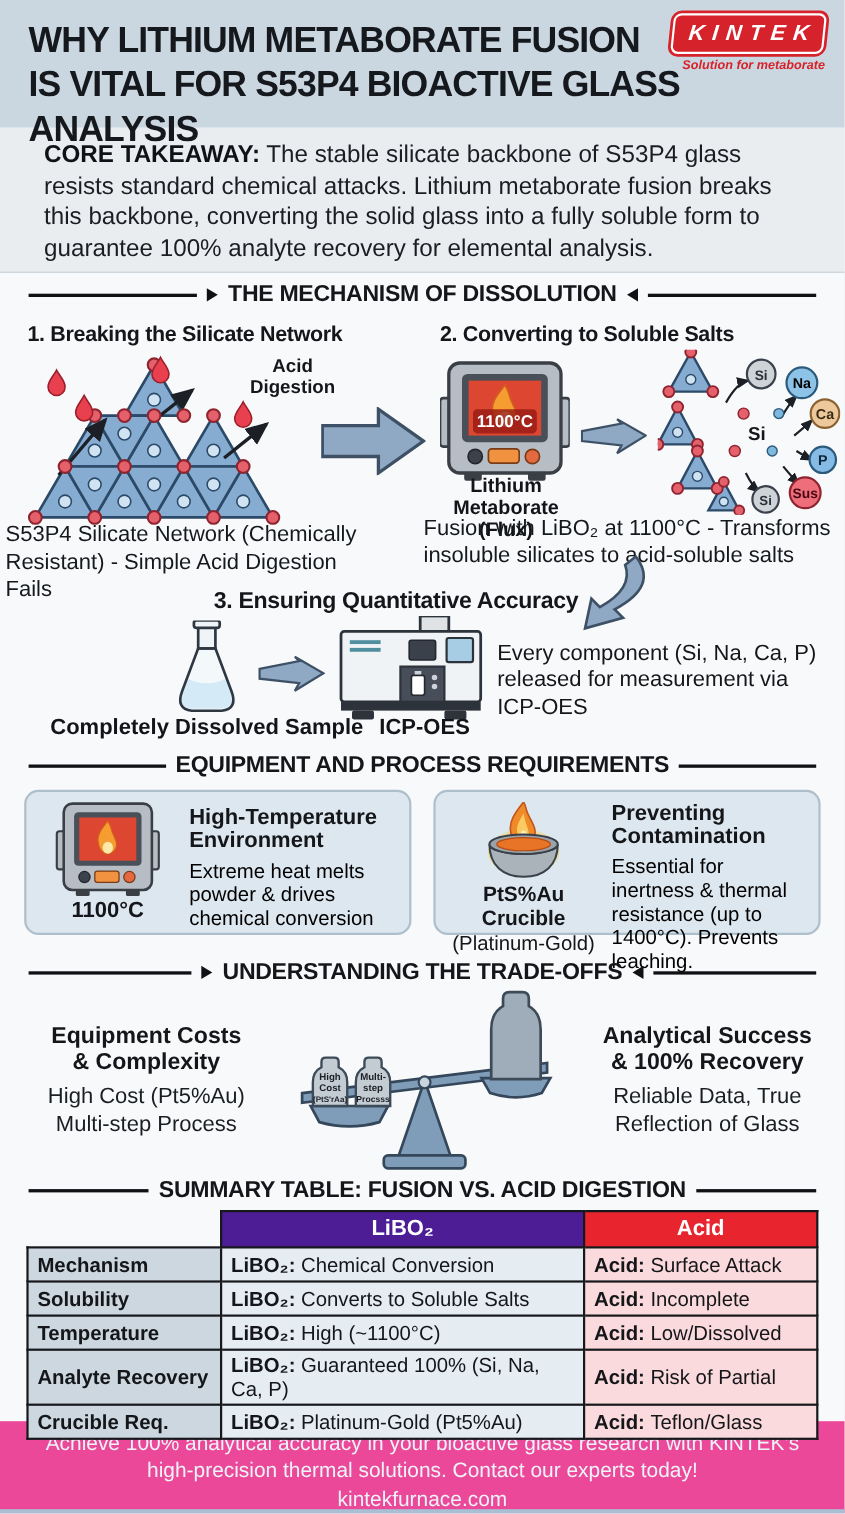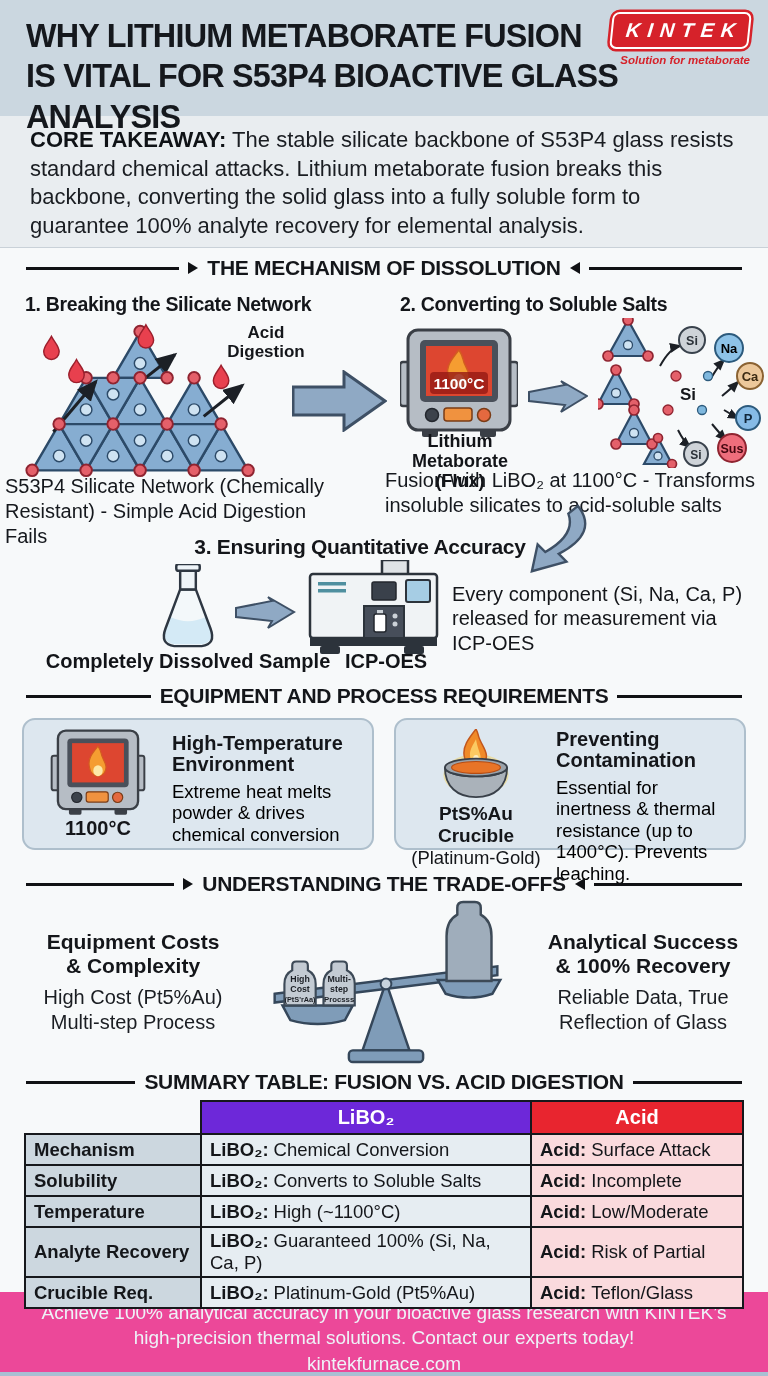--- a/index.html
+++ b/index.html
@@ -10,21 +10,21 @@
   
   .header { position:relative; height:116px; background:#cbd7e0; padding:16px 0 0 26px; }
   .title { font-size:33px; font-weight:bold; color:#15181d; line-height:1.22; letter-spacing:-0.8px; transform:scaleX(.98); transform-origin:left top; }
   .logo { position:absolute; top:12px; right:18px; text-align:right; }
   .logo-box { display:inline-block; background:#d6222a; color:#fff; font-weight:bold; font-style:italic;
               font-size:20px; letter-spacing:7px; padding:5px 6px 5px 13px; border-radius:7px;
               border:2px solid #fff; box-shadow:0 0 0 2.5px #d6222a; transform:skewX(-6deg); }
   .logo-tagline { margin-top:5px; color:#d6222a; font-weight:bold; font-style:italic; font-size:11.5px; }
 
   
-  .takeaway { height:132px; background:#e9edf0; border-bottom:1px solid #c9d1d8; padding:10px 30px 0; font-size:22px; line-height:1.3; color:#1a1d22; }
+  .takeaway { height:132px; background:#e9edf0; border-bottom:1px solid #c9d1d8; padding:10px 40px 0; font-size:22px; line-height:1.3; color:#1a1d22; }
   .takeaway b { color:#0f1216; }
 
   
   .sec-head { position:absolute; left:26px; right:26px; display:flex; align-items:center; gap:9px; }
   .sec-head .ln { flex:1; height:3px; background:#101114; }
   .sec-head .t { font-size:21px; font-weight:bold; letter-spacing:-0.3px; white-space:nowrap; }
   .ah-r { width:0; height:0; border-left:10px solid #101114; border-top:6.5px solid transparent; border-bottom:6.5px solid transparent; }
   .ah-l { width:0; height:0; border-right:10px solid #101114; border-top:6.5px solid transparent; border-bottom:6.5px solid transparent; }
 
   .abs { position:absolute; }
@@ -51,21 +51,21 @@
   
   .to-block { position:absolute; width:218px; text-align:center; }
   .to-h { font-size:21px; font-weight:bold; line-height:1.15; }
   .to-b { font-size:20px; line-height:1.25; margin-top:7px; color:#1a1d22; }
 
   
   table.sum { position:absolute; top:32px; left:24px; width:720px; border-collapse:collapse; }
   table.sum th, table.sum td { border:2.5px solid #16181c; padding:2px 8px; height:31px; font-size:18.5px; text-align:left; }
   table.sum .blank { border:none; background:transparent; }
   table.sum th { text-align:center; font-size:20px; color:#fff; height:33px; }
-  .th-libo { background:#6d28d9; }
+  .th-libo { background:#4c1d95; }
   .th-acid { background:#e8252f; }
   td.rowlab { background:#ccd7df; font-weight:bold; font-size:19px; width:176px; }
   td.c-libo { background:#e6edf2; width:330px; }
   td.c-acid { background:#fadadd; }
   .pfx { font-weight:bold; margin-right:5px; }
 
   
   .footer { height:84px; background:#ec4899; color:#eef3f8; text-align:center; font-size:19px; line-height:1.32; padding-top:8px; }
   .footer .url { margin-top:1px; }
   .footer .strip { position:absolute; left:0; bottom:0; width:768px; height:4px; background:#a9bfd3; }
@@ -417,21 +417,21 @@
         <td class="c-acid"><span class="pfx">Acid:</span><span>Surface Attack</span></td>
       </tr>
       <tr>
         <td class="rowlab">Solubility</td>
         <td class="c-libo"><span class="pfx">LiBO₂:</span><span>Converts to Soluble Salts</span></td>
         <td class="c-acid"><span class="pfx">Acid:</span><span>Incomplete</span></td>
       </tr>
       <tr>
         <td class="rowlab">Temperature</td>
         <td class="c-libo"><span class="pfx">LiBO₂:</span><span>High (~1100°C)</span></td>
-        <td class="c-acid"><span class="pfx">Acid:</span><span>Low/Moderate</span></td>
+        <td class="c-acid"><span class="pfx">Acid:</span><span>Low/Dissolved</span></td>
       </tr>
       <tr>
         <td class="rowlab">Analyte Recovery</td>
         <td class="c-libo"><span class="pfx">LiBO₂:</span><span>Guaranteed 100% (Si, Na, Ca, P)</span></td>
         <td class="c-acid"><span class="pfx">Acid:</span><span>Risk of Partial</span></td>
       </tr>
       <tr>
         <td class="rowlab">Crucible Req.</td>
         <td class="c-libo"><span class="pfx">LiBO₂:</span><span>Platinum-Gold (Pt5%Au)</span></td>
         <td class="c-acid"><span class="pfx">Acid:</span><span>Teflon/Glass</span></td>

